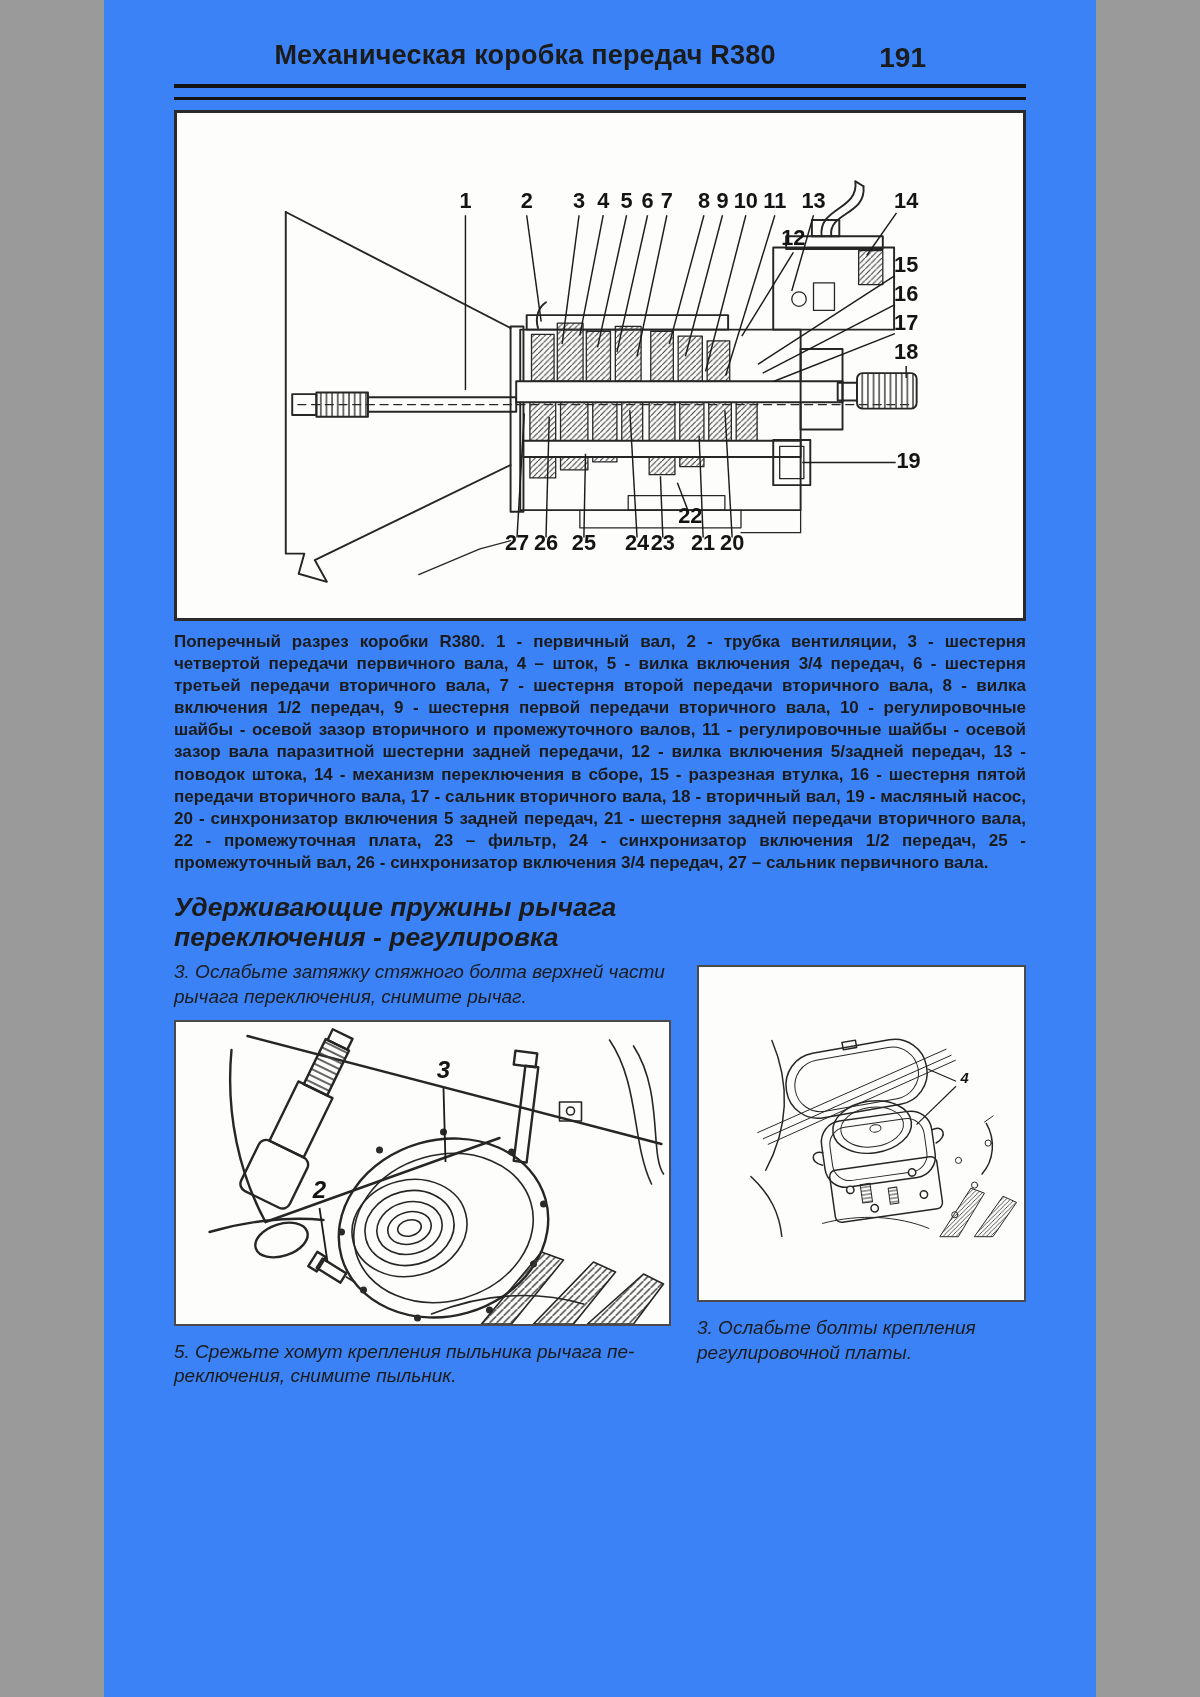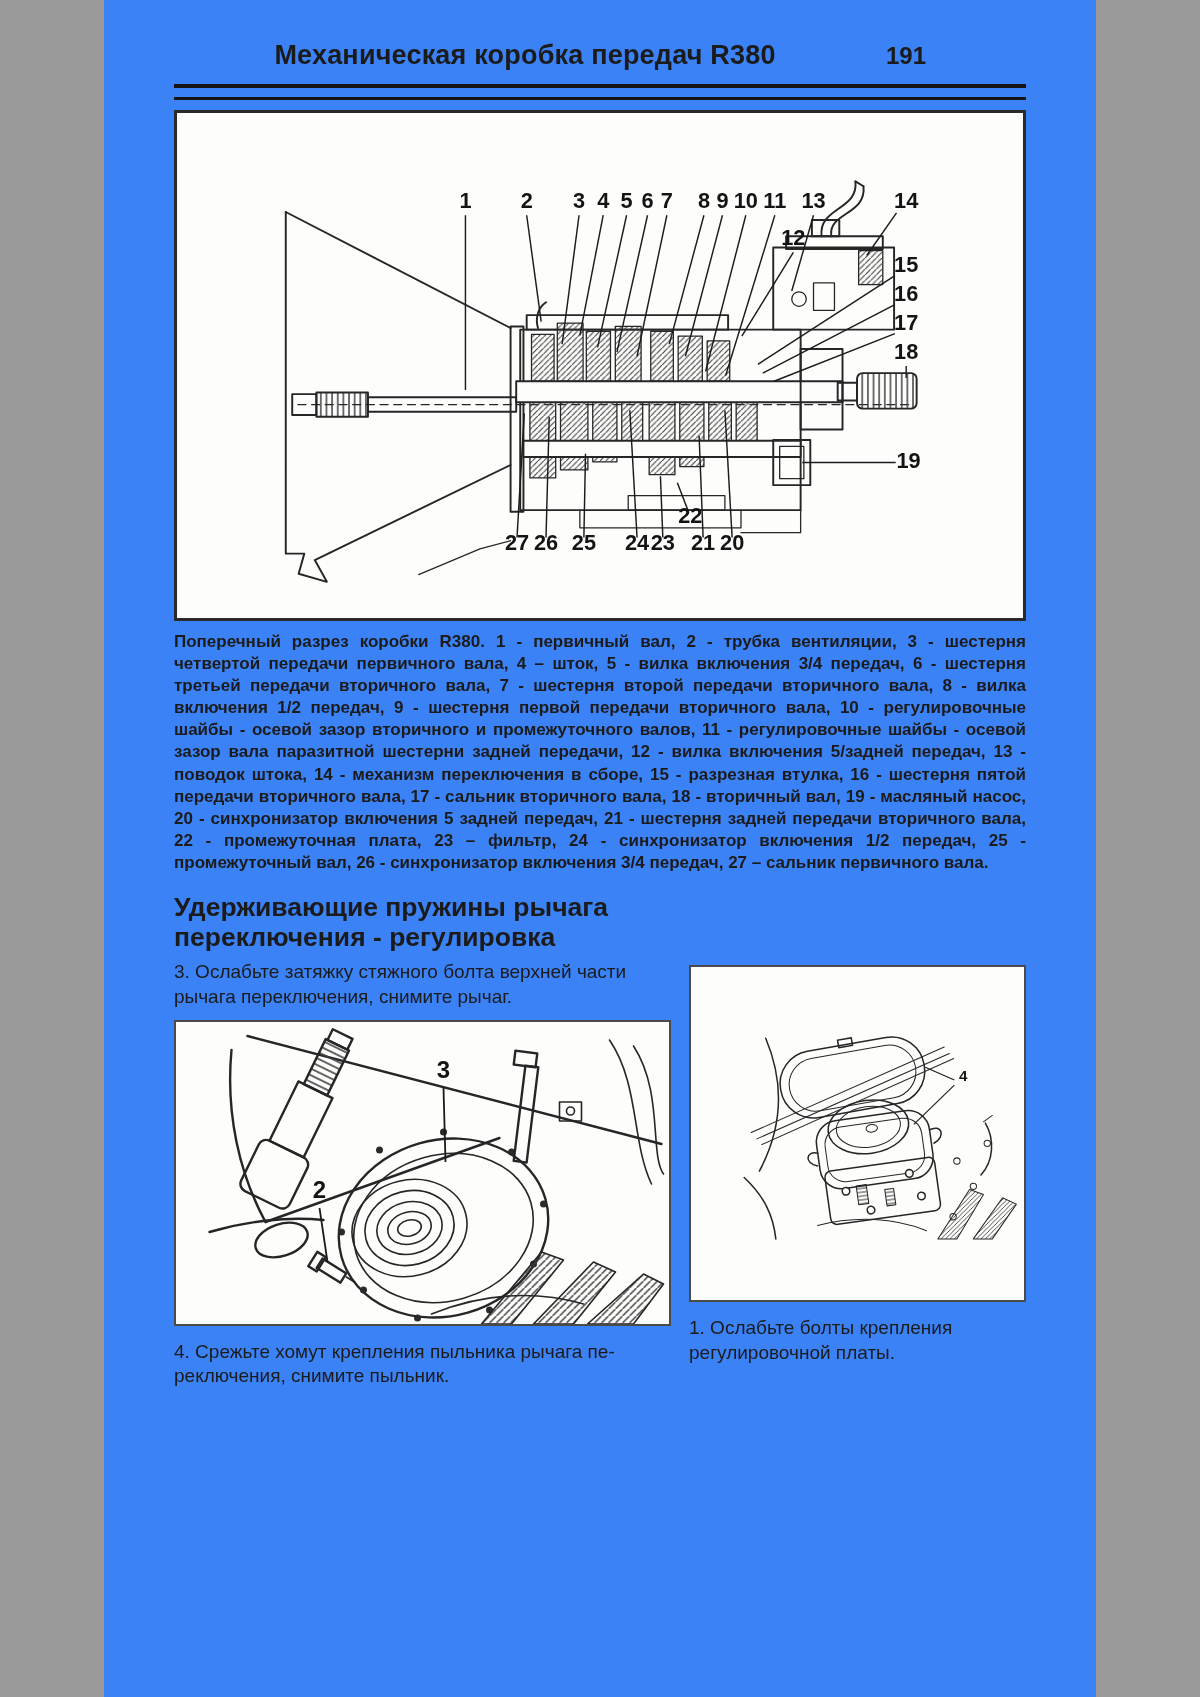--- a/index.html
+++ b/index.html
@@ -15,34 +15,34 @@
     box-sizing:border-box;
     padding:40px 70px 0 70px;
   }
   .header{position:relative;height:42px;}
   .header .title{
     position:absolute;left:0;right:150px;text-align:center;
     font-size:27px;font-weight:bold;letter-spacing:.2px;
   }
   .header .pnum{
     position:absolute;right:100px;top:2px;
-    font-size:24px;font-weight:bold;
+    font-size:28px;font-weight:bold;
   }
   .dbl-rule{height:9px;border-top:4px solid #141414;border-bottom:3px solid #141414;margin-top:2px;}
   .fig-main{
     margin-top:10px;height:505px;
     border:3px solid #2a2a2a;background:#fdfdfc;
   }
   .fig-main svg{display:block;width:100%;height:100%;}
   .caption{
     margin-top:10px;
     font-size:17px;font-weight:bold;line-height:1.3;
     text-align:justify;
   }
-  .cols{display:flex;gap:18px;margin-top:12px;}
+  .cols{display:flex;gap:26px;margin-top:12px;font-style:italic;}
   .col-l{width:497px;flex:none;}
   .col-r{flex:1;min-width:0;}
   .sec-title{
     font-size:26.5px;font-weight:bold;line-height:1.12;margin:2px 0 8px 0;
     max-width:480px;
   }
   .step{font-size:19px;line-height:1.3;margin:0 0 2px 0;}
   .fig-sub{
     border:2px solid #4a4a4a;background:#fdfdfc;margin-top:10px;
   }
@@ -286,21 +286,21 @@
               <line class="thin" x1="166" y1="245" x2="176" y2="245"></line>
             </g>
           </g>
         <line x1="262" y1="66" x2="264" y2="140" class="leader"></line>
             <text x="262" y="56" class="callout" font-size="24" text-anchor="middle">3</text>
             <line x1="138" y1="186" x2="146" y2="240" class="leader"></line>
             <text x="138" y="176" class="callout" font-size="24" text-anchor="middle">2</text>
           </svg>
       </div>
 
-      <p class="step after-fig">4. Срежьте хомут крепления пыльника рычага пе-реключения, снимите пыльник.</p>
+      <p class="step after-fig">5. Срежьте хомут крепления пыльника рычага пе-реключения, снимите пыльник.</p>
     </div>
 
     <div class="col-r">
 
       <div class="fig-sub fig-right">
         <svg viewBox="0 0 526 333">
           <defs>
             <pattern id="hh3" width="10" height="6" patternUnits="userSpaceOnUse">
               <line x1="0" y1="3" x2="10" y2="3" stroke="#3d3d3d" stroke-width="1.6"></line>
             </pattern>
@@ -358,17 +358,17 @@
               <polygon points="446,333 492,268 514,278 476,333" fill="url(#gh3)"></polygon>
               <path d="M200,312 C260,296 322,300 372,320"></path>
             </g>
           </g>
         <line x1="416" y1="82" x2="370" y2="62" class="leader"></line>
             <line x1="416" y1="90" x2="352" y2="152" class="leader"></line>
             <text x="430" y="84" class="callout" font-size="24" text-anchor="middle">4</text>
           </svg>
       </div>
 
-      <p class="step after-fig">1. Ослабьте болты крепления регулировочной платы.</p>
+      <p class="step after-fig">3. Ослабьте болты крепления регулировочной платы.</p>
     </div>
   </div>
 
 </div>
 
 </body></html>

